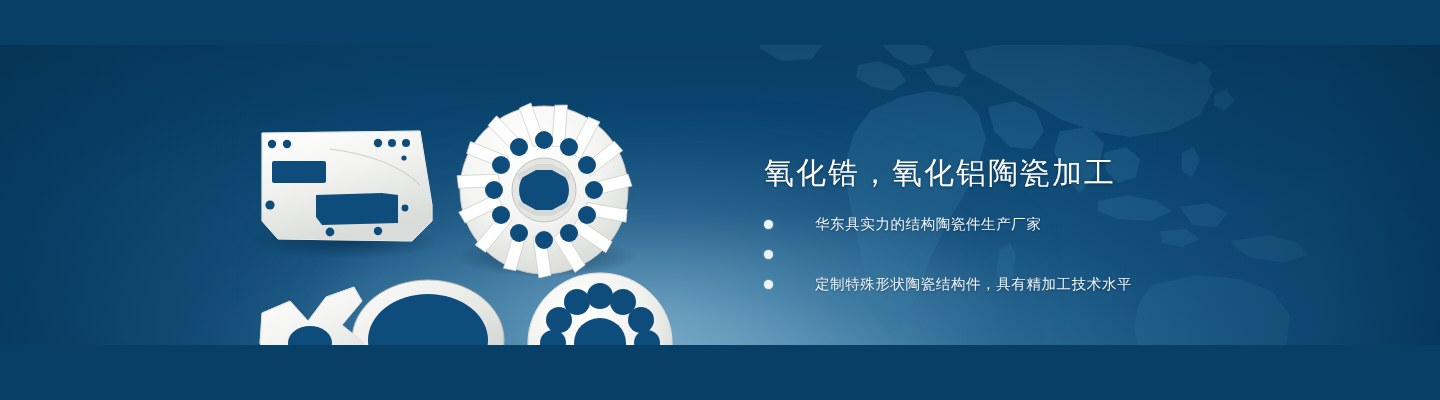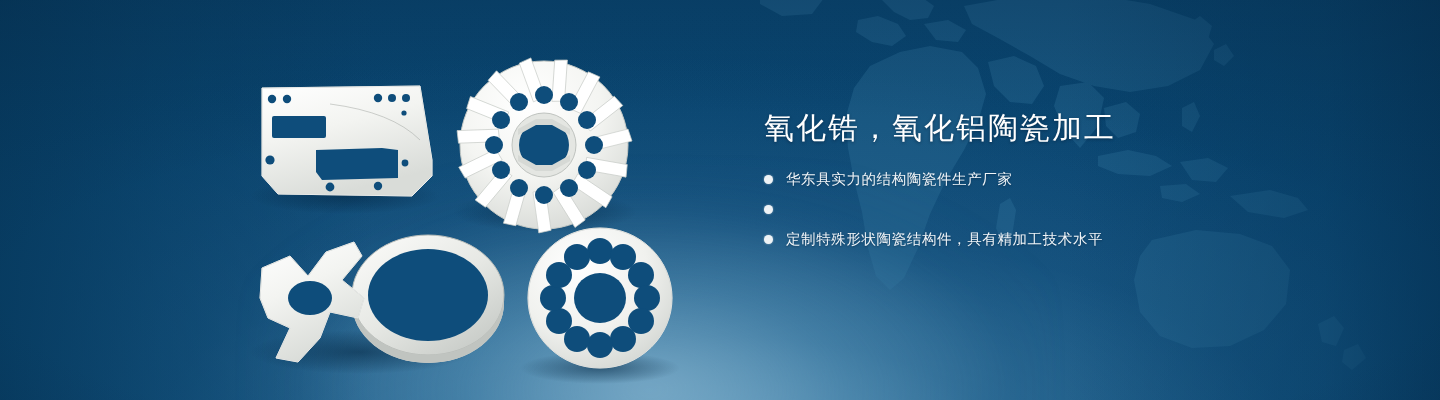--- a/index.html
+++ b/index.html
@@ -3,25 +3,26 @@
 <meta charset="utf-8">
 <style>
   html, body {
     margin: 0;
     padding: 0;
     background: #083f66;
   }
   #banner {
     position: relative;
     width: 1440px;
-    height: 400px;
+    height: 300px;
     overflow: hidden;
     font-family: "Liberation Sans", "DejaVu Sans", sans-serif;
     background: #ec4899;
     user-select: none;
+    margin-top: 45px;
   }
 
   
   .bg-base {
     position: absolute; inset: 0;
     background:
       radial-gradient(115% 150% at 50% 108%,
          rgba(120,175,205,0.62) 0%,
          rgba(78,140,178,0.40) 16%,
          rgba(40,100,145,0.22) 34%,
@@ -102,20 +103,21 @@
   .bullets {
     list-style: none;
     margin: 0;
     padding: 0;
   }
   .bullets li {
     display: flex;
     align-items: center;
     height: 23px;
     margin-bottom: 7px;
+    gap: 29px;
   }
   .dot {
     width: 9px;
     height: 9px;
     border-radius: 50%;
     background: #eef3f6;
     box-shadow: 0 0 2px rgba(255,255,255,0.55);
     flex: 0 0 auto;
     margin-right: 13px;
   }

